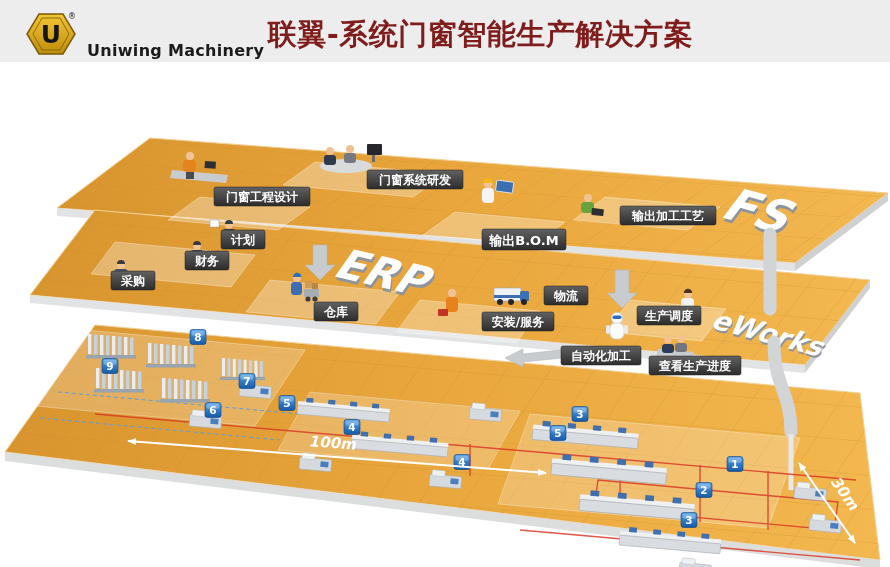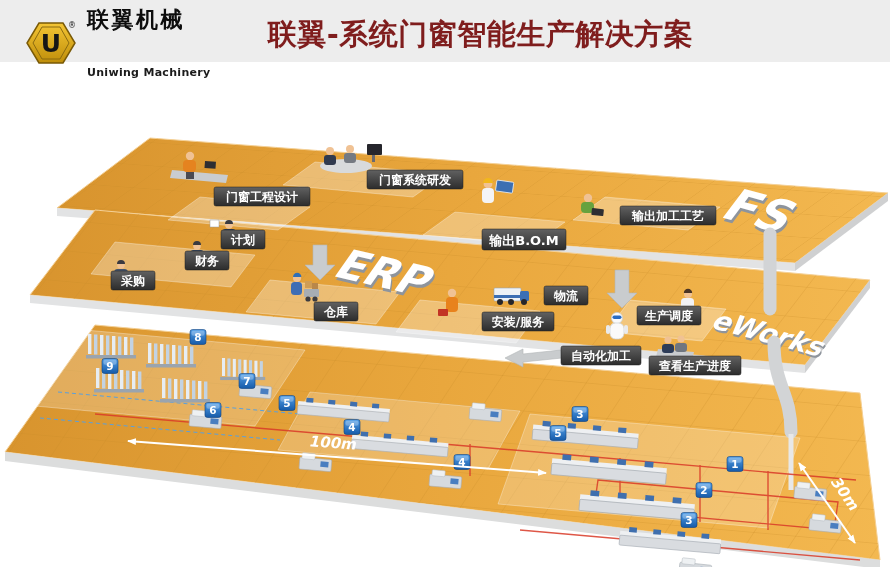--- a/index.html
+++ b/index.html
@@ -1,21 +1,21 @@
 <!DOCTYPE html>
 <html><head>
 <meta charset="utf-8">
 <style>
   html,body{margin:0;padding:0;background:#ffffff;}
   .page{position:relative;width:890px;height:567px;background:#fff;overflow:hidden;
         font-family:"DejaVu Sans","Liberation Sans",sans-serif;}
   .header{position:absolute;top:0;left:0;width:890px;height:62px;background:#ededed;}
   .logo{position:absolute;left:24px;top:7px;display:flex;align-items:center;gap:9px;}
   .logo-text .cn{font-size:22px;font-weight:bold;color:#0d0d0d;letter-spacing:2.5px;line-height:1.15;}
-  .logo-text .en{font-size:11px;font-weight:bold;color:#1b1b1b;letter-spacing:0.3px;margin-top:34px;}
+  .logo-text .en{font-size:16px;font-weight:bold;color:#1b1b1b;letter-spacing:0.3px;margin-top:34px;}
   .title{position:absolute;left:54%;top:15px;transform:translateX(-50%);
          font-size:29px;font-weight:bold;color:#7f1d1d;white-space:nowrap;letter-spacing:0.5px;}
   .scene{position:absolute;top:62px;left:0;}
   svg text{font-family:"DejaVu Sans","Liberation Sans",sans-serif;}
   .badge-num{fill:#fff;font-size:10.5px;font-weight:bold;text-anchor:middle;}
   .lbl{fill:#fff;font-size:12px;font-weight:bold;text-anchor:middle;}
   .lbl-lg{fill:#fff;font-size:13px;font-weight:bold;text-anchor:middle;}
   .big3d{fill:#ffffff;font-weight:bold;text-anchor:middle;}
   .big3d.shade{fill:#8e949c;}
   .dim{fill:#ffffff;font-size:15px;font-weight:bold;font-style:italic;text-anchor:middle;}
@@ -33,21 +33,20 @@
             <stop offset="0" stop-color="#f4c534"></stop>
               <stop offset="1" stop-color="#bf8e0a"></stop>
           </linearGradient>
         </defs>
         <polygon points="15,4 39,4 51,24 39,44 15,44 3,24" fill="url(#gold)" stroke="#7a5a06" stroke-width="1.5"></polygon>
         <polygon points="18,8 36,8 45,24 36,40 18,40 9,24" fill="none" stroke="#8a6a10" stroke-width="1"></polygon>
         <text x="27" y="33" text-anchor="middle" font-size="25" font-weight="bold" fill="#161616">U</text>
         <text x="48" y="9" text-anchor="middle" font-size="8" fill="#222">®</text>
       </svg>
       <div class="logo-text">
-        <div class="cn">联翼机械</div>
         <div class="en">Uniwing Machinery</div>
       </div>
     </div>
     <div class="title">联翼-系统门窗智能生产解决方案</div>
   </div>
 
   <div class="scene">
   <svg width="890" height="505" viewBox="0 0 890 505">
     <defs>
       <linearGradient id="plat" x1="0" y1="0" x2="1" y2="0">

